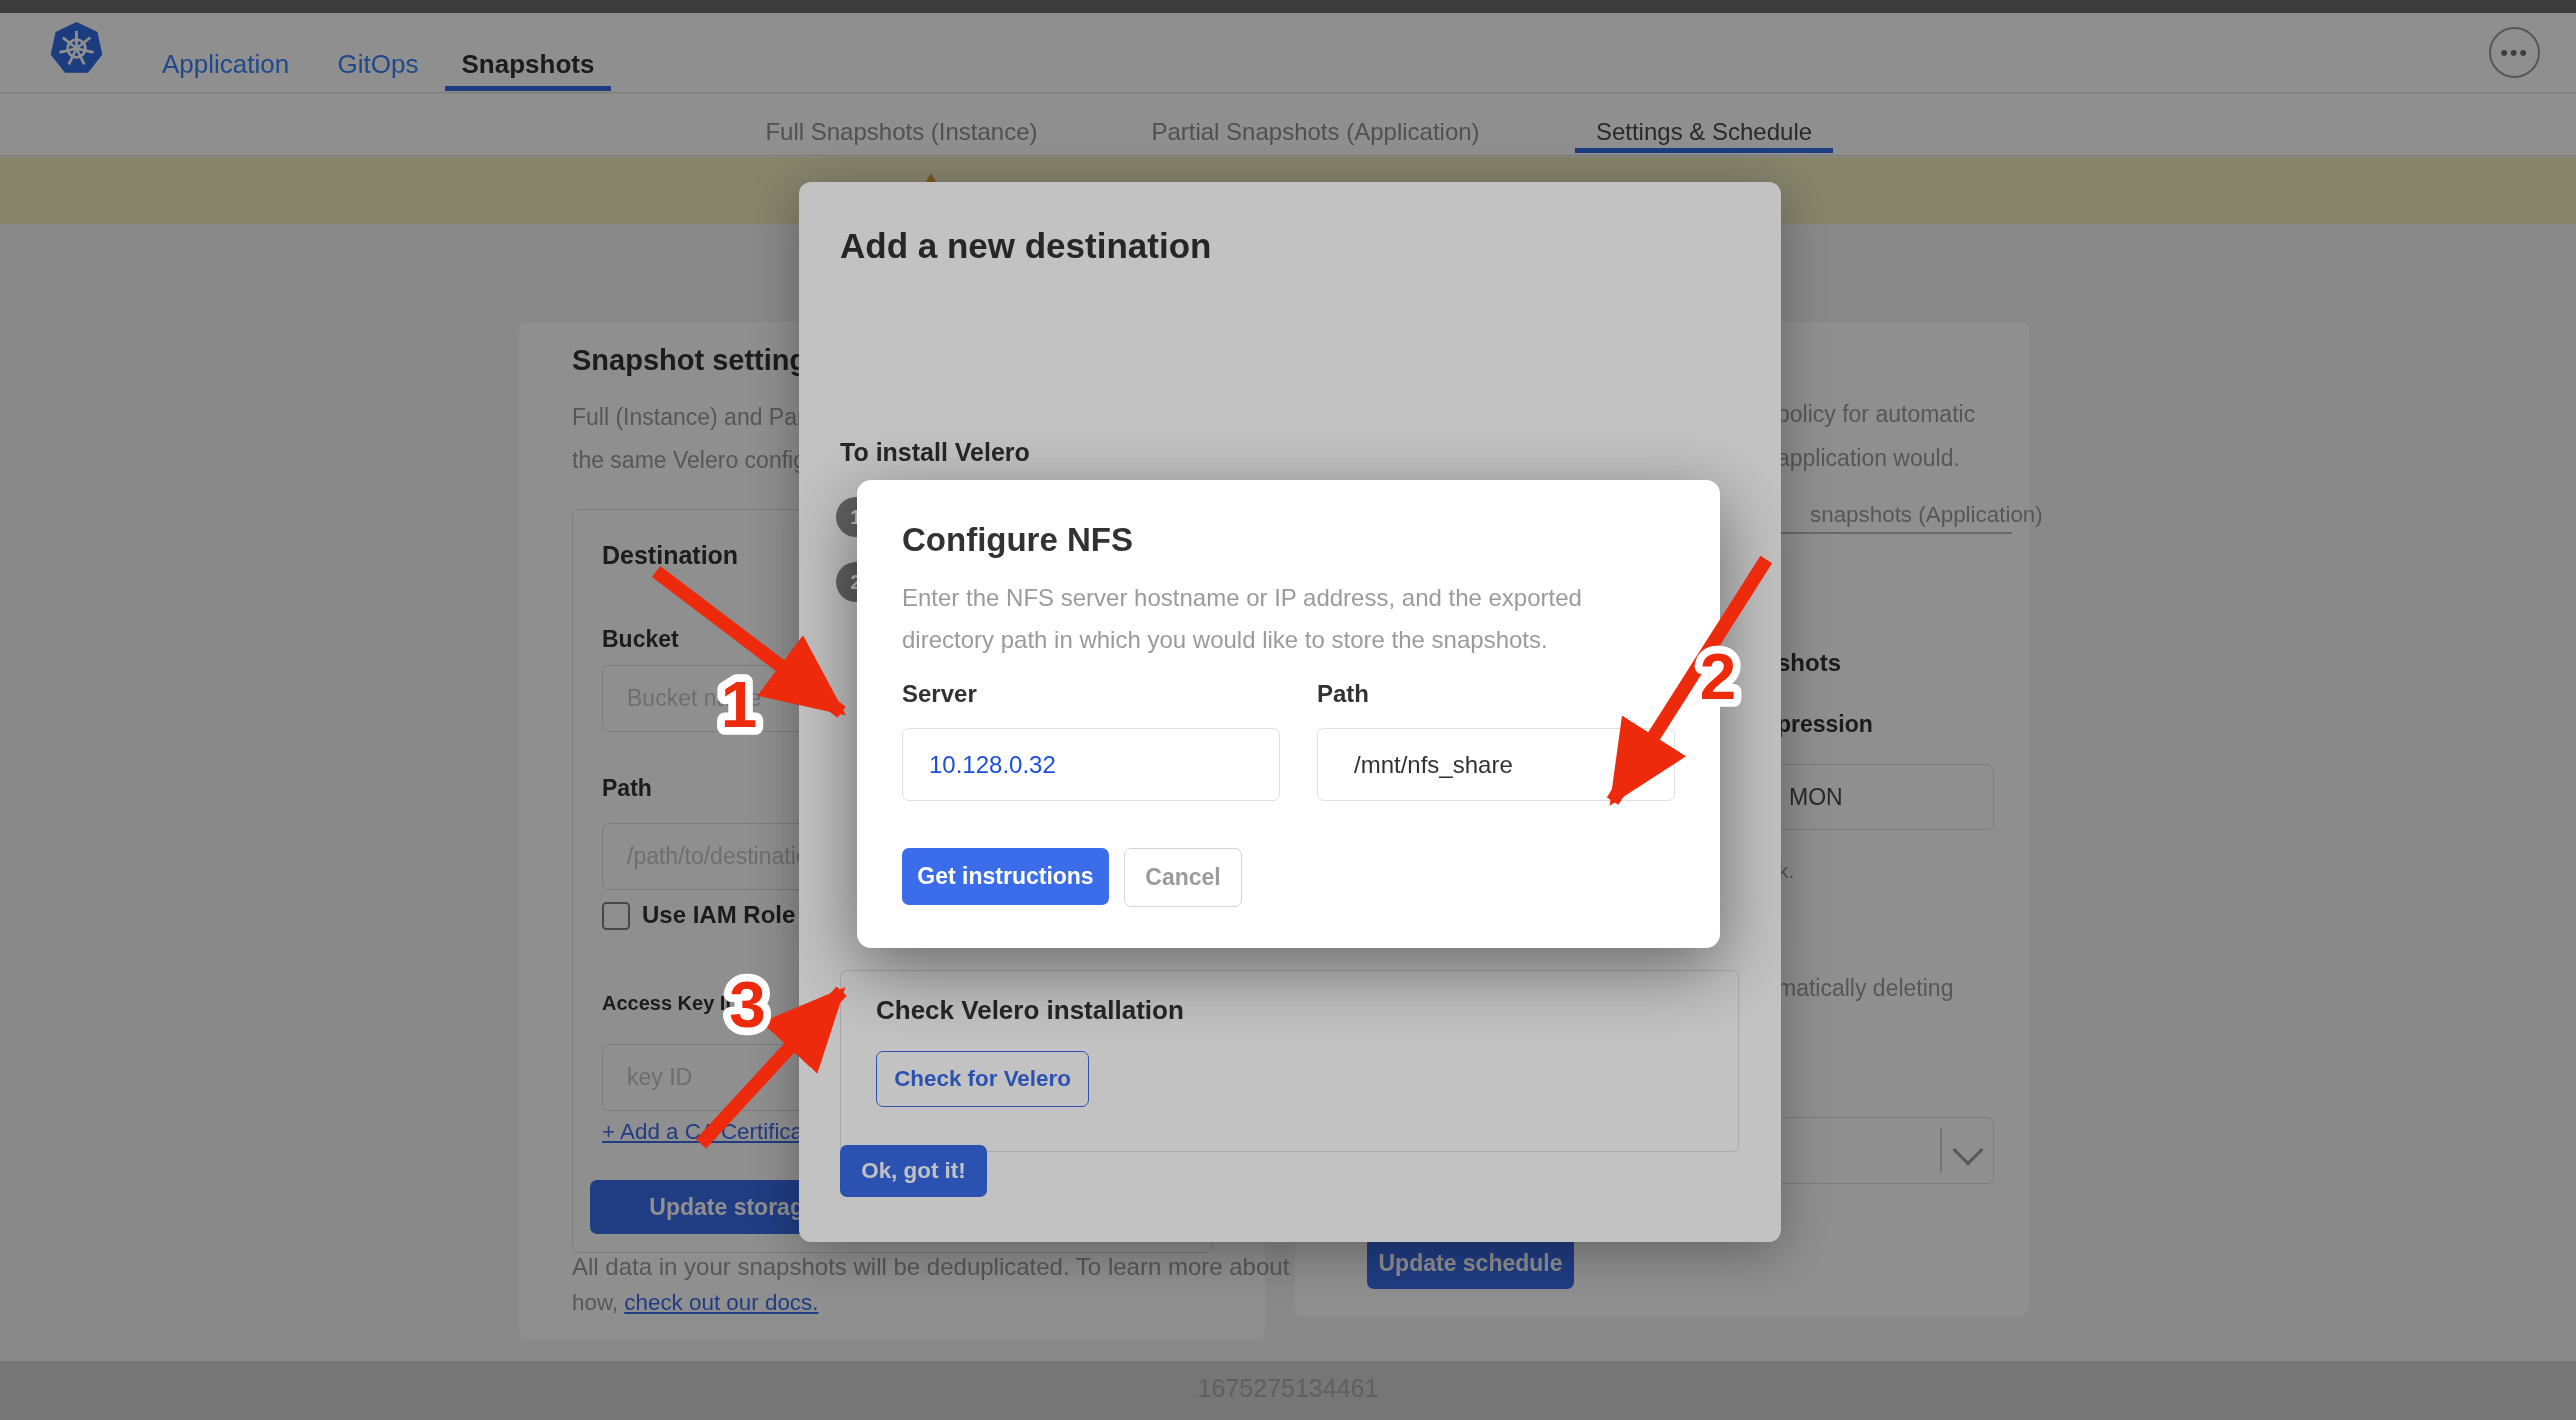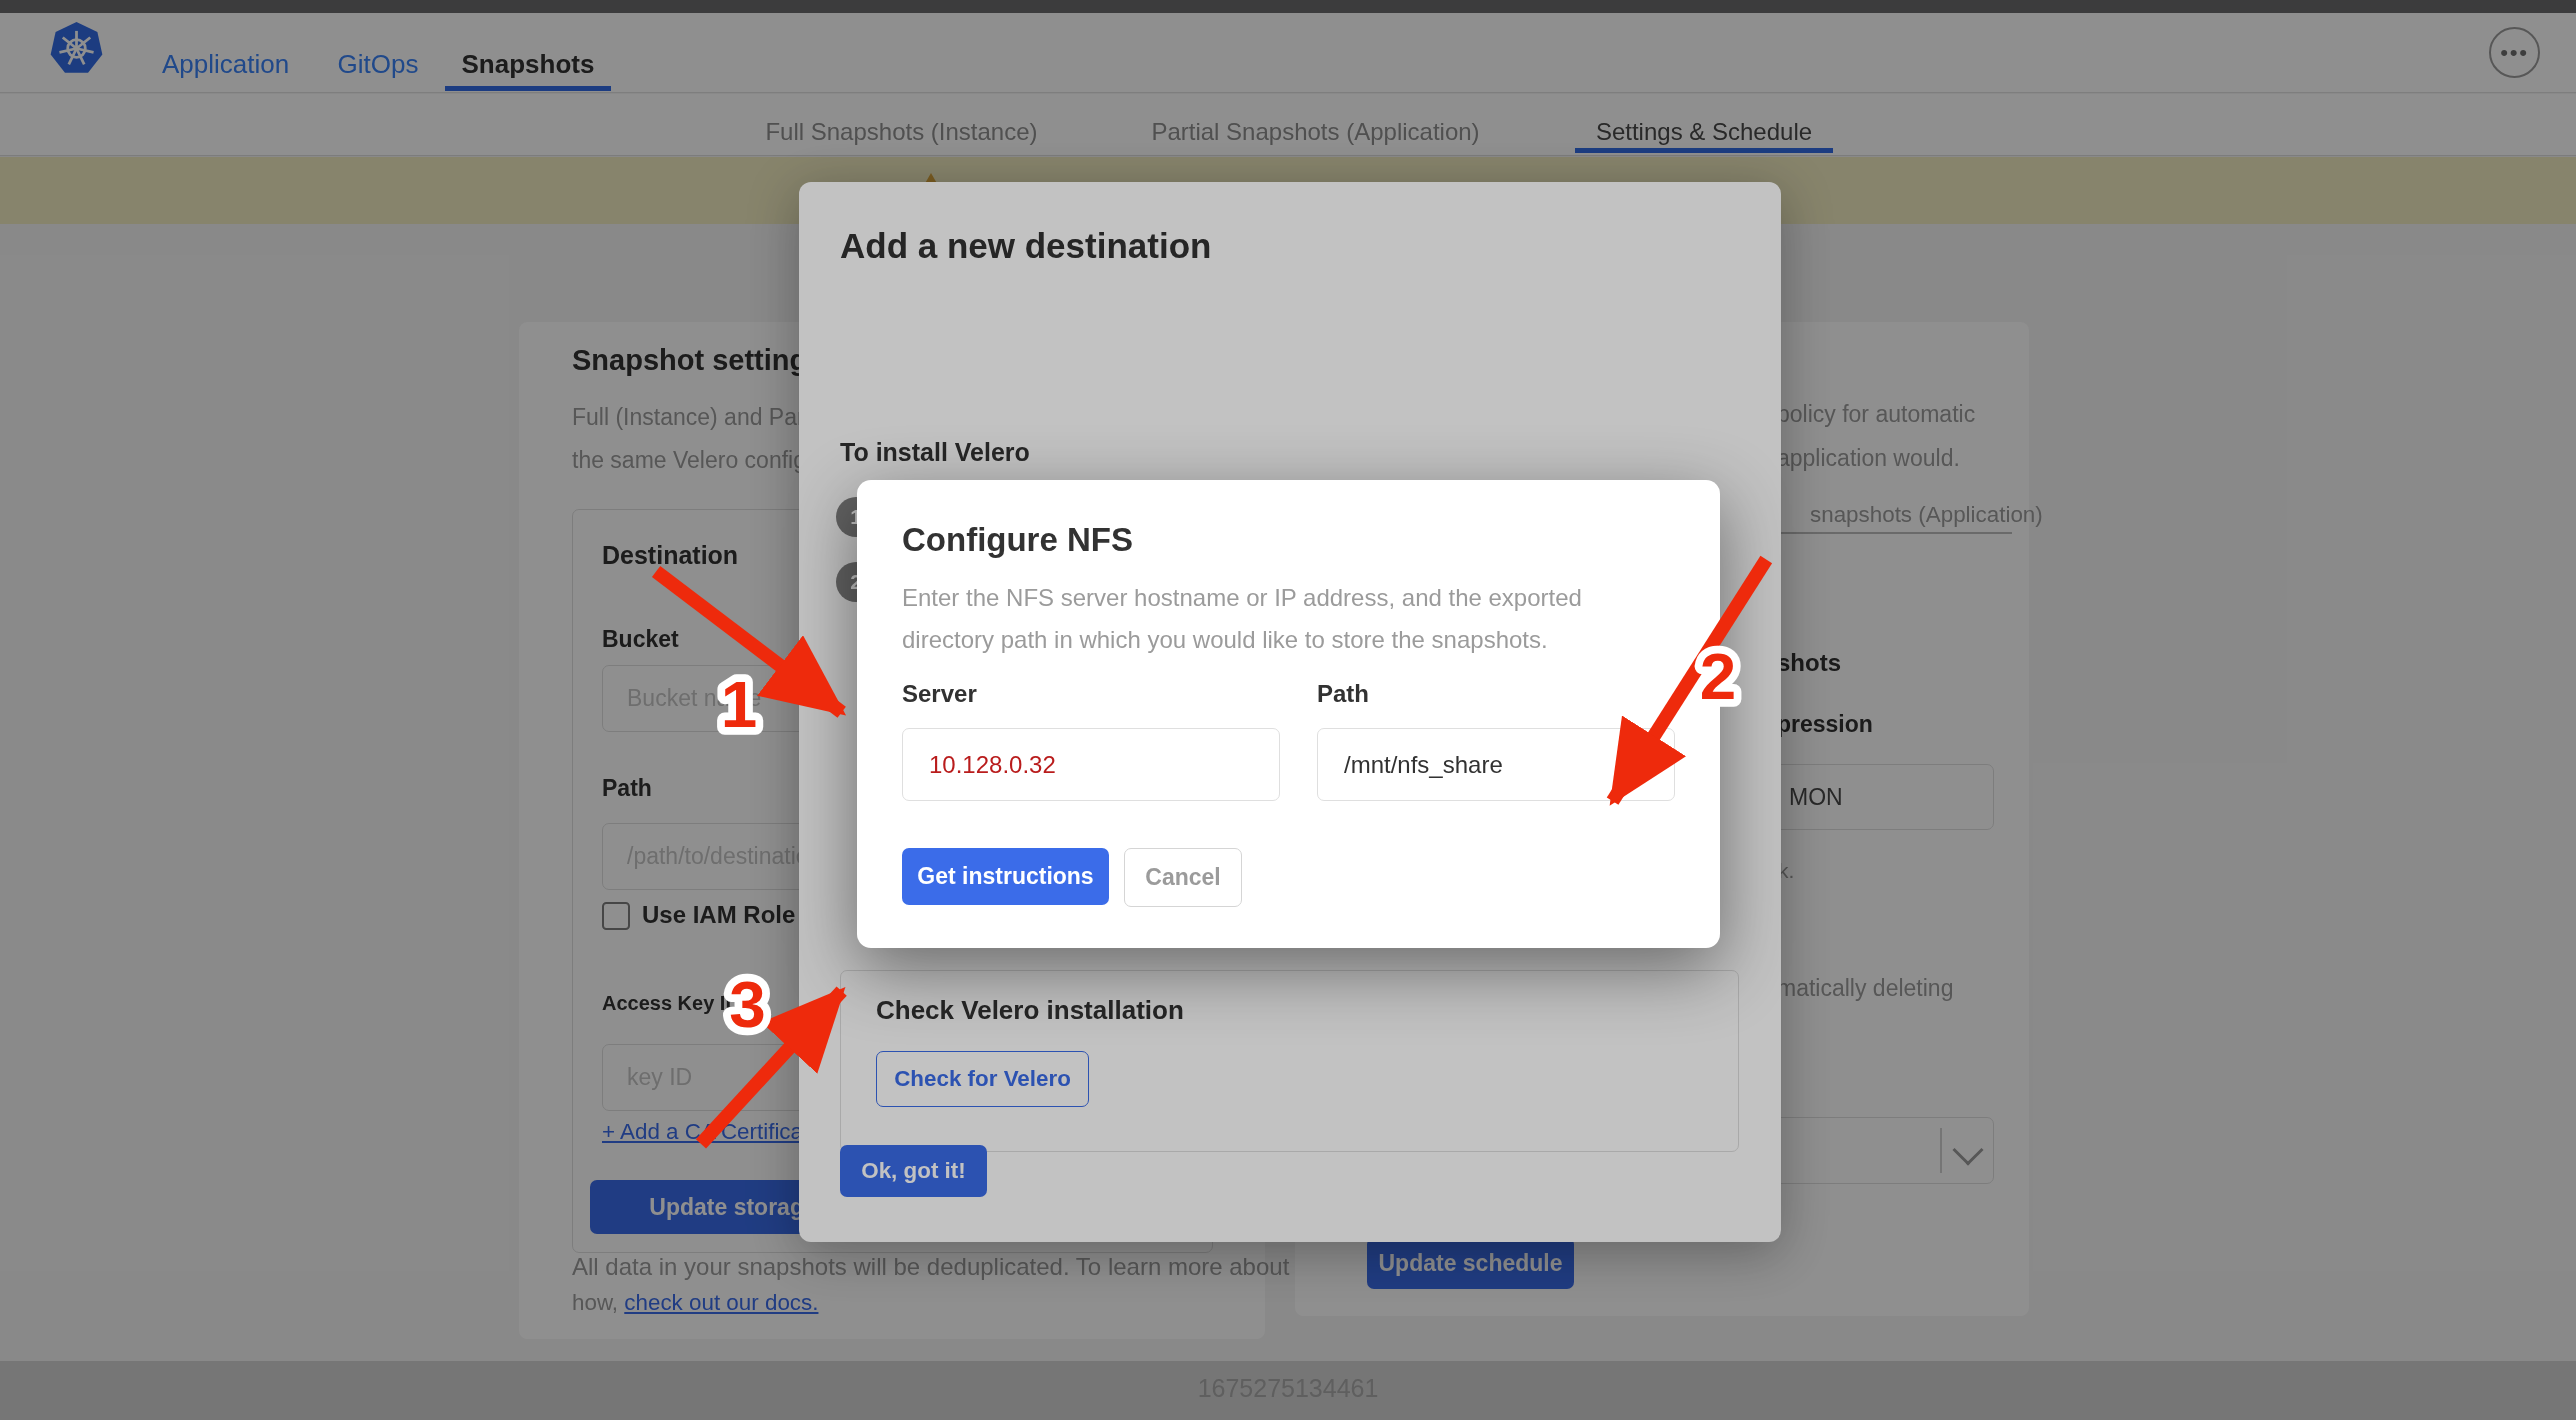--- a/index.html
+++ b/index.html
@@ -149,22 +149,22 @@
   <div class="abs btn-primary" style="left:41px;top:963px;width:147px;height:52px;font-size:22.4px;">Ok, got it!</div>
 </div>
 
 <div class="abs overlay2"></div>
 
 <div class="abs modal-nfs">
   <div class="abs h-dark" style="left:45px;top:41px;font-size:33px;">Configure NFS</div>
   <div class="abs t-gray" style="left:45px;top:97px;width:777px;font-size:24px;line-height:42px;">Enter the NFS server hostname or IP address, and the exported directory path in which you would like to store the snapshots.</div>
   <div class="abs h-dark" style="left:45px;top:200px;font-size:24px;">Server</div>
   <div class="abs h-dark" style="left:460px;top:200px;font-size:24px;">Path</div>
-  <input class="abs inp" style="left: 45px; top: 248px; width: 378px; height: 73px; color: #b91c1c; font-size: 24px; padding-left: 26px;" readonly="" value="10.128.0.32">
-  <input class="abs inp" style="left: 460px; top: 248px; width: 358px; height: 73px; color: rgb(50, 50, 50); font-size: 24px; padding-left: 26px;" readonly="" value="/mnt/nfs_share">
+  <input class="abs inp" style="left: 45px; top: 248px; width: 378px; height: 73px; color: #1d4ed8; font-size: 24px; padding-left: 26px;" readonly="" value="10.128.0.32">
+  <input class="abs inp" style="left: 460px; top: 248px; width: 358px; height: 73px; color: rgb(50, 50, 50); font-size: 24px; padding-left: 36px;" readonly="" value="/mnt/nfs_share">
   <div class="abs btn-primary" style="left:45px;top:368px;width:207px;height:57px;font-size:23px;">Get instructions</div>
   <div class="abs btn-plain" style="left:267px;top:368px;width:116px;height:57px;font-size:23px;">Cancel</div>
 </div>
 
 <svg class="abs annot" viewBox="0 0 2984 1646">
   <defs>
     <marker id="ah" markerWidth="7" markerHeight="6" refX="5.6" refY="2.75" orient="auto">
       <path d="M0,0 L6,2.75 L0,5.5 Z" fill="#EE2A0C"></path>
     </marker>
   </defs>

